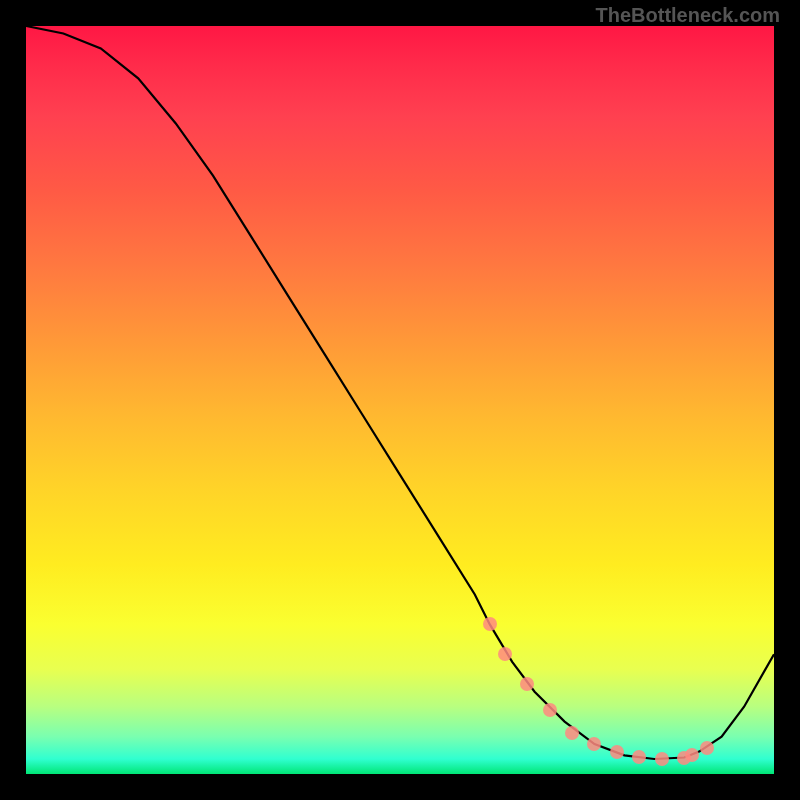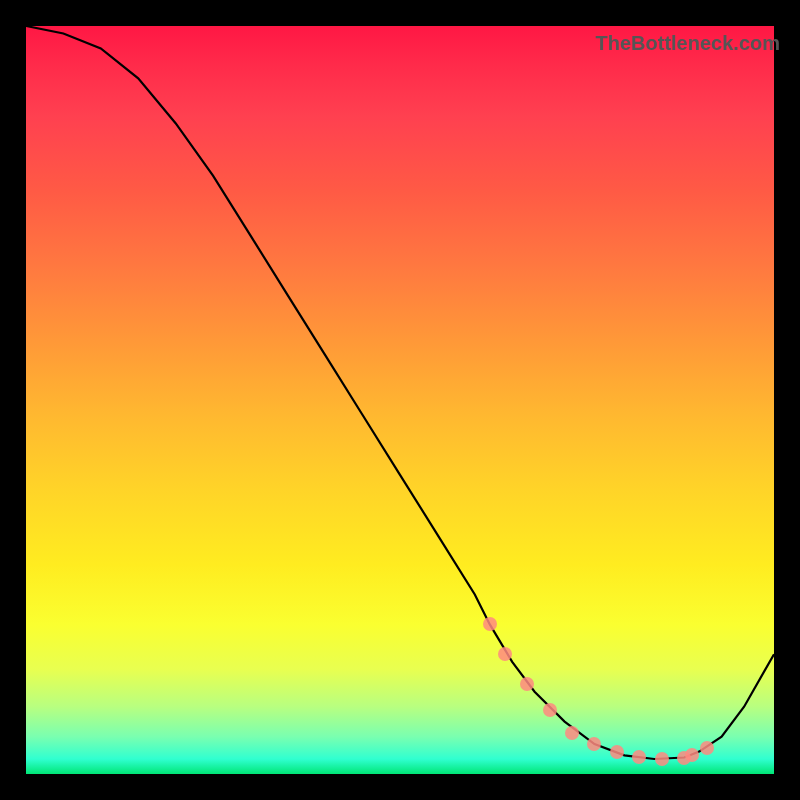--- a/index.html
+++ b/index.html
@@ -11,21 +11,20 @@
       font-family: Arial, sans-serif;
     }
     .watermark {
       position: absolute;
       top: 4px;
       right: 20px;
       color: #555;
       font-size: 20px;
       font-weight: bold;
       z-index: 10;
-      margin-top: 28px;
     }
     .plot-area {
       position: absolute;
       left: 26px;
       top: 26px;
       width: 748px;
       height: 748px;
       overflow: hidden;
     }
     .gradient-bg {

